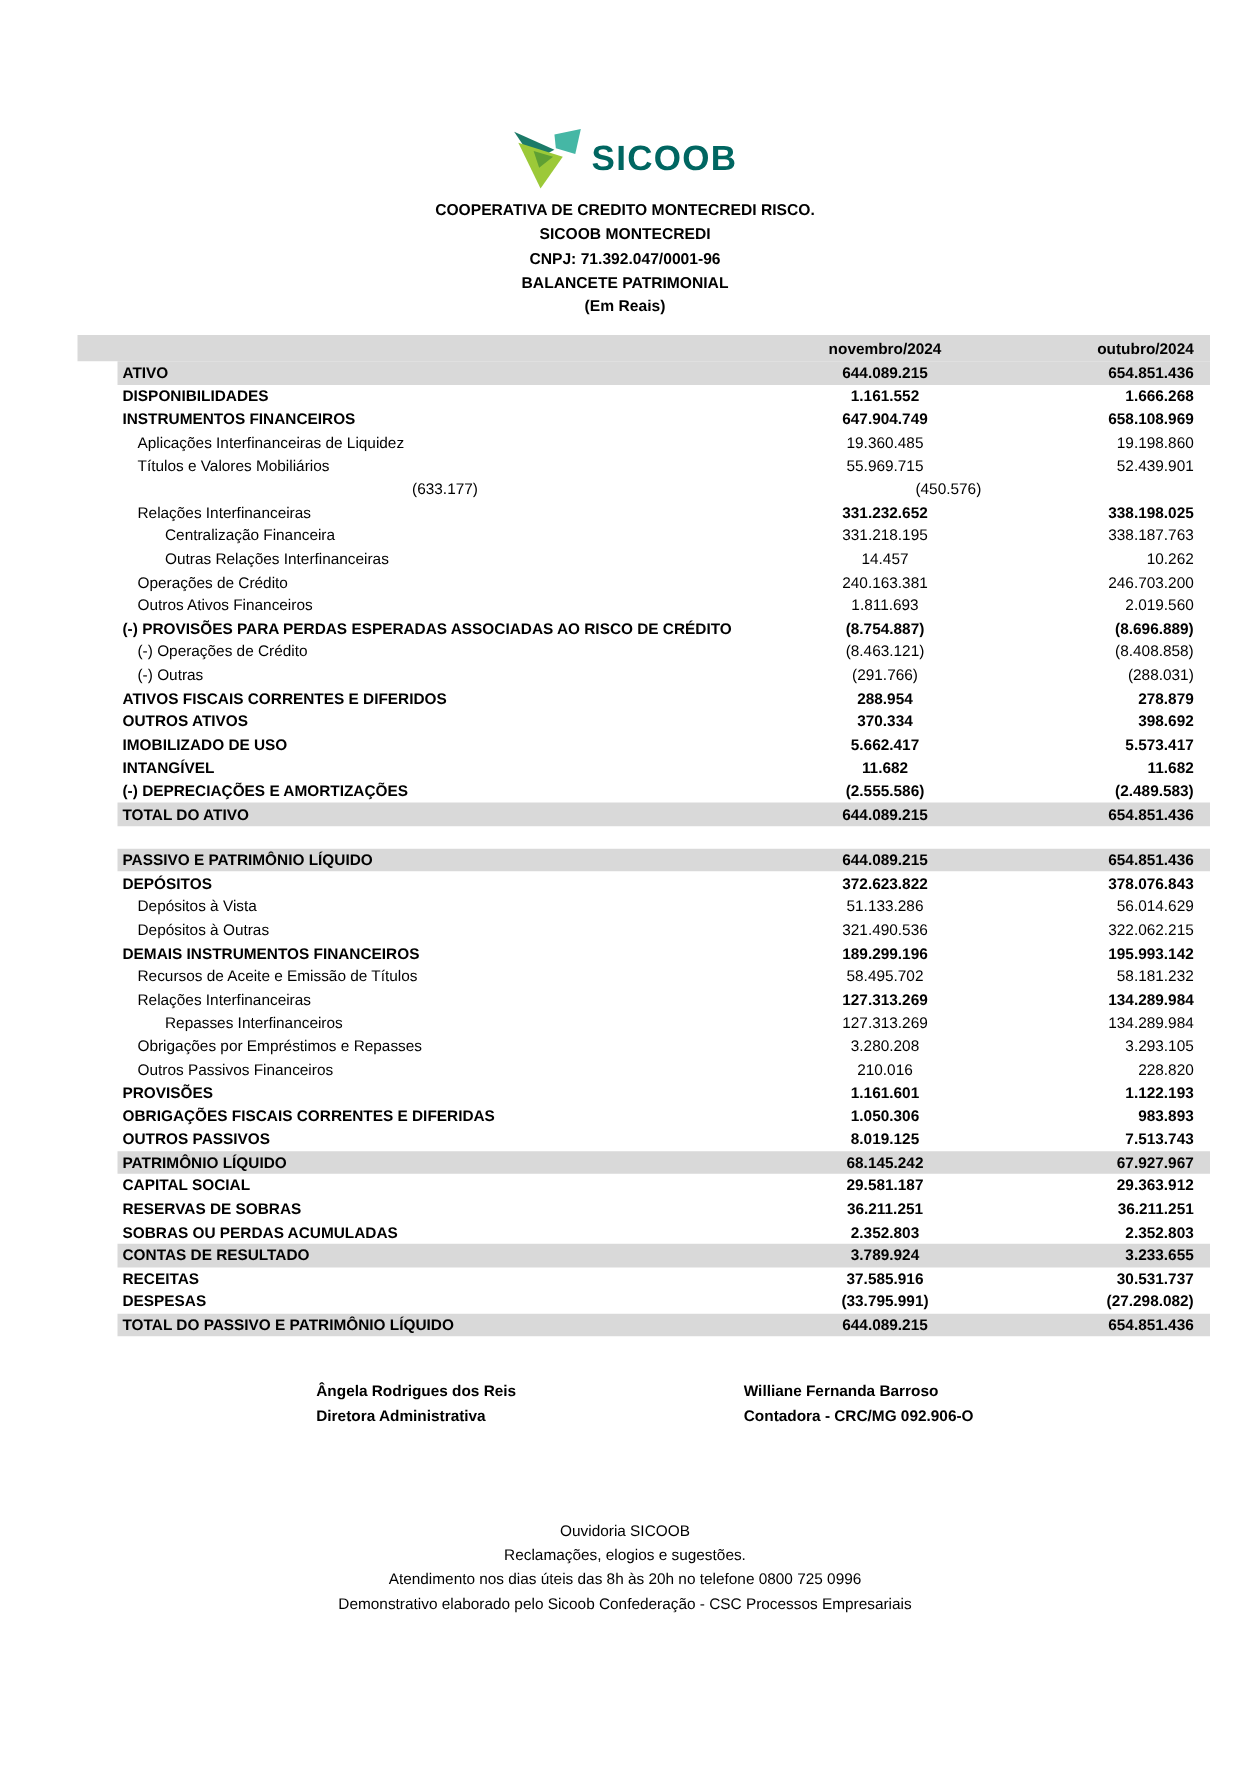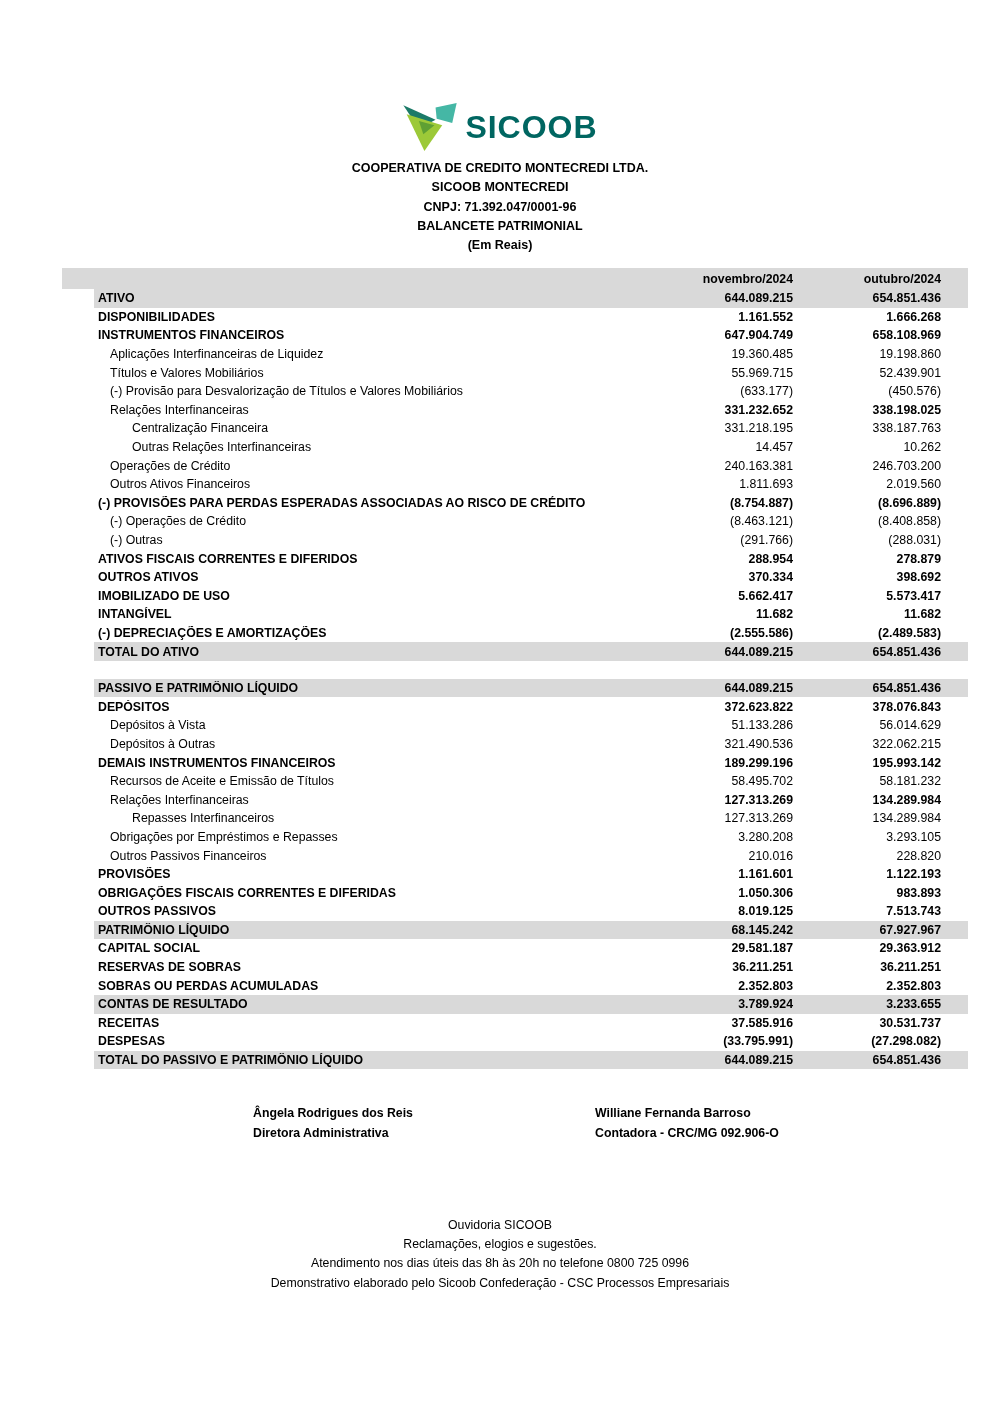--- a/index.html
+++ b/index.html
@@ -5,39 +5,39 @@
   html,body { margin:0; padding:0; background:#ffffff; }
   .page {
     position:relative; width:1000px; height:1415px; background:#fff;
     font-family:"Liberation Sans", sans-serif; color:#000; overflow:hidden;
   }
 
   
   .logo { position:absolute; top:98px; left:0; width:100%; height:58px;
           display:flex; justify-content:center; align-items:center; gap:7px; }
   .logo svg { width:56px; height:50px; display:block; }
-  .logo-text { font-size:32px; font-weight:bold; letter-spacing:1px;
+  .logo-text { font-size:28px; font-weight:bold; letter-spacing:1px;
                color:var(--logo-text); line-height:1; }
 
   
   .doc-header { position:absolute; top:159px; left:0; width:100%;
                 text-align:center; font-weight:bold; font-size:12.5px;
                 line-height:19.3px; }
 
   
   .table { position:absolute; left:62px; top:268px; width:906px; font-size:12.3px; }
   .thead, .row { display:grid; grid-template-columns:1fr 175px 170px; align-items:center; }
   .thead { height:21px; background:var(--band); font-weight:bold; }
   .thead .v1 { text-align:right; padding-right:18px; }
   .thead .v2 { text-align:right; padding-right:38px; }
   .row { height:18.6px;margin-left:32px; }
   .row.shaded { background:var(--band); }
   .cell { white-space:nowrap; overflow:hidden; }
-  .cell.v1 { text-align:right; padding-right:5px; }
-  .cell.v2 { text-align:right; padding-right:27px; }
+  .cell.v1 { text-align:center; padding-right:5px; }
+  .cell.v2 { text-align:right; padding-right:13px; }
   .b { font-weight:bold; }
   .ind0 { padding-left:4px; }
   .ind1 { padding-left:16px; }
   .ind2 { padding-left:38px; }
   .gap { height:18px; }
 
   
   .sig { position:absolute; top:1104px; font-weight:bold; font-size:12.3px; line-height:19.5px; }
   .sig-left { left:253px; }
   .sig-right { left:595px; }
@@ -55,21 +55,21 @@
     <svg viewBox="0 0 100 90" aria-hidden="true">
       <polygon points="2,6 60,32 30,48" fill="var(--logo-dark)"></polygon>
       <polygon points="60,10 98,2 90,38 62,30" fill="var(--logo-turquoise)"></polygon>
       <polygon points="8,22 72,42 40,88" fill="var(--logo-lime)"></polygon>
       <polygon points="30,34 58,42 38,58" fill="var(--logo-olive)"></polygon>
     </svg>
     <span class="logo-text">SICOOB</span>
   </div>
 
   <div class="doc-header">
-    <div>COOPERATIVA DE CREDITO MONTECREDI LTDA.</div>
+    <div>COOPERATIVA DE CREDITO MONTECREDI RISCO.</div>
     <div>SICOOB MONTECREDI</div>
     <div>CNPJ: 71.392.047/0001-96</div>
     <div>BALANCETE PATRIMONIAL</div>
     <div>(Em Reais)</div>
   </div>
 
   <div class="table">
     <div class="thead">
       <div class="cell label"></div>
       <div class="cell v1">novembro/2024</div>
@@ -95,21 +95,20 @@
           <div class="cell label ind1">Aplicações Interfinanceiras de Liquidez</div>
           <div class="cell v1">19.360.485</div>
           <div class="cell v2">19.198.860</div>
         </div>
         <div class="row">
           <div class="cell label ind1">Títulos e Valores Mobiliários</div>
           <div class="cell v1">55.969.715</div>
           <div class="cell v2">52.439.901</div>
         </div>
         <div class="row">
-          <div class="cell label ind1">(-) Provisão para Desvalorização de Títulos e Valores Mobiliários</div>
           <div class="cell v1">(633.177)</div>
           <div class="cell v2">(450.576)</div>
         </div>
         <div class="row">
           <div class="cell label ind1">Relações Interfinanceiras</div>
           <div class="cell v1 b">331.232.652</div>
           <div class="cell v2 b">338.198.025</div>
         </div>
         <div class="row">
           <div class="cell label ind2">Centralização Financeira</div>

